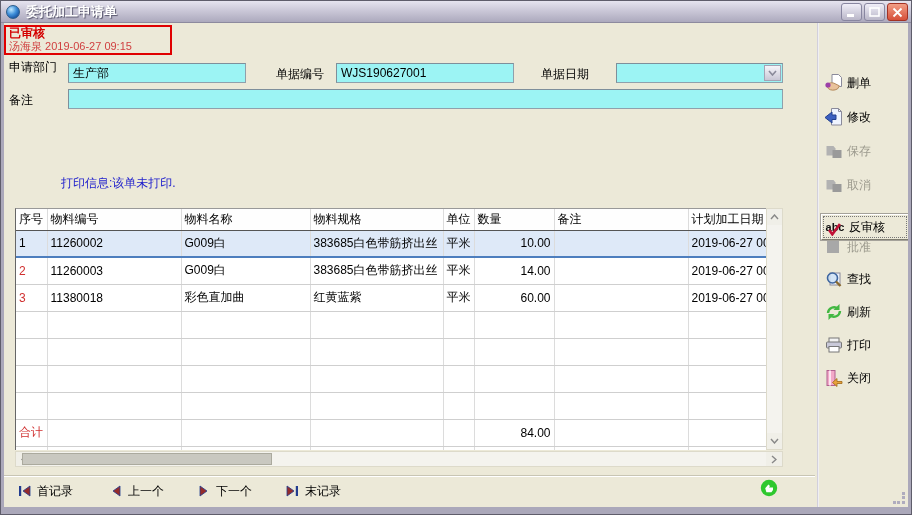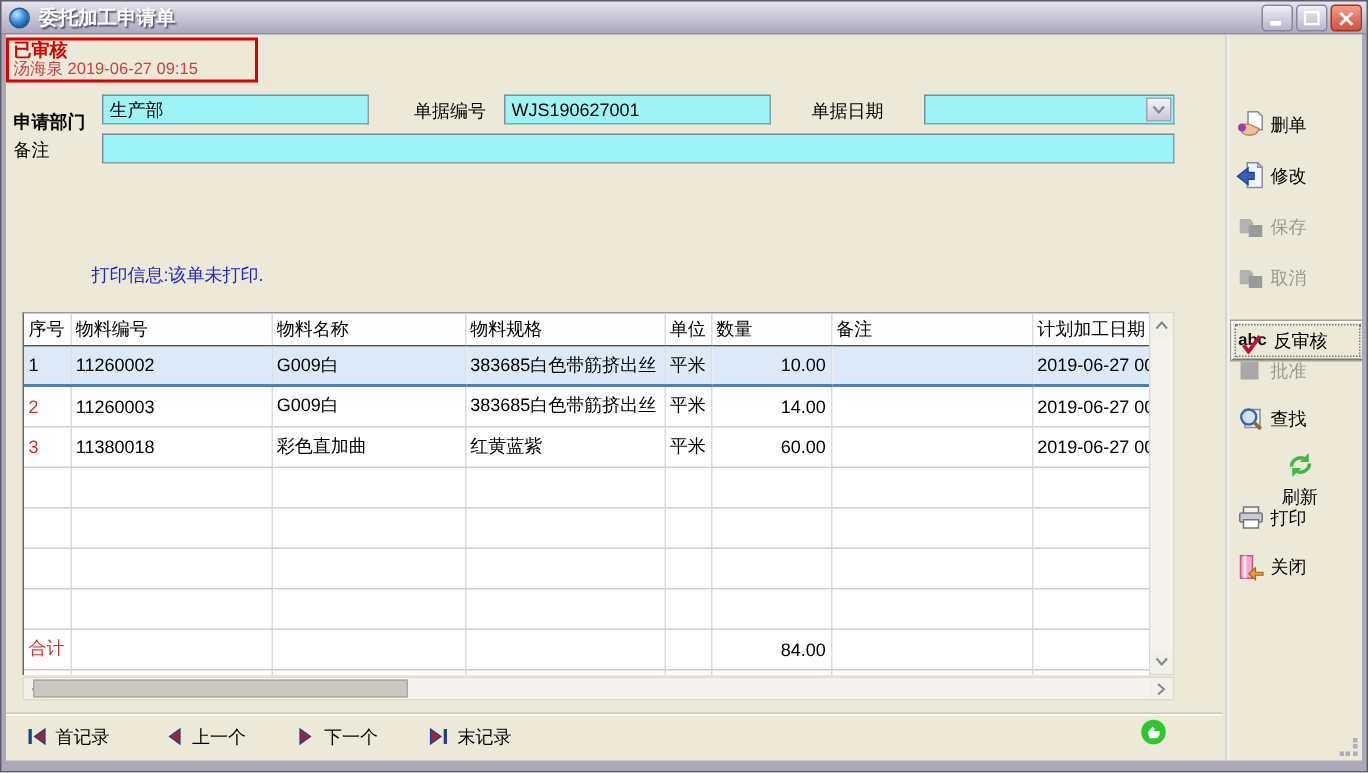--- a/index.html
+++ b/index.html
@@ -150,21 +150,21 @@
   </div>
 
   <div class="content">
     <div class="toolbar-divider"></div>
 
     <div class="status-box">
       <div class="status-main">已审核</div>
       <div class="status-sub">汤海泉 2019-06-27 09:15</div>
     </div>
 
-    <div class="fld-label" style="left:5px; top:50px;font-weight:bold;">申请部门</div>
+    <div class="fld-label" style="left:5px; top:36px;">申请部门</div>
     <div class="field" style="left:64px; top:40px; width:178px;">生产部</div>
 
     <div class="fld-label" style="left:272px; top:43px;text-align:center;">单据编号</div>
     <div class="field" style="left:332px; top:40px; width:178px;">WJS190627001</div>
 
     <div class="fld-label" style="left:537px; top:43px;">单据日期</div>
     <div class="field" style="left:612px; top:40px; width:167px;">
       <span></span>
       <span class="combo-arrow">
         <svg width="9" height="6">
@@ -422,21 +422,21 @@
 
     <button class="nav-btn tb-item" style="top:244px;">
       <svg class="ico" viewBox="0 0 20 20">
         <rect x="6" y="4" width="10" height="12" fill="#EAF1FB" stroke="#8A8A9A"></rect>
         <circle cx="8.5" cy="9" r="5" fill="#CFE2F5" fill-opacity="0.85" stroke="#3E66A0" stroke-width="1.6"></circle>
         <line x1="12" y1="12.5" x2="16.5" y2="17" stroke="#8A6A30" stroke-width="2.4"></line>
       </svg>
       <span>查找</span>
     </button>
 
-    <button class="nav-btn tb-item" style="top:277px;flex-direction:column;">
+    <button class="nav-btn tb-item" style="top:277px;">
       <svg class="ico" viewBox="0 0 20 20">
         <path d="M4 11a6 6 0 0 1 10-4.2" fill="none" stroke="#42B842" stroke-width="2.4"></path>
         <path d="M15.5 2v6H9.5z" fill="#42B842"></path>
         <path d="M16 9a6 6 0 0 1-10 4.2" fill="none" stroke="#42B842" stroke-width="2.4"></path>
         <path d="M4.5 18v-6h6z" fill="#42B842"></path>
       </svg>
       <span>刷新</span>
     </button>
 
     <button class="nav-btn tb-item" style="top:310px;">

